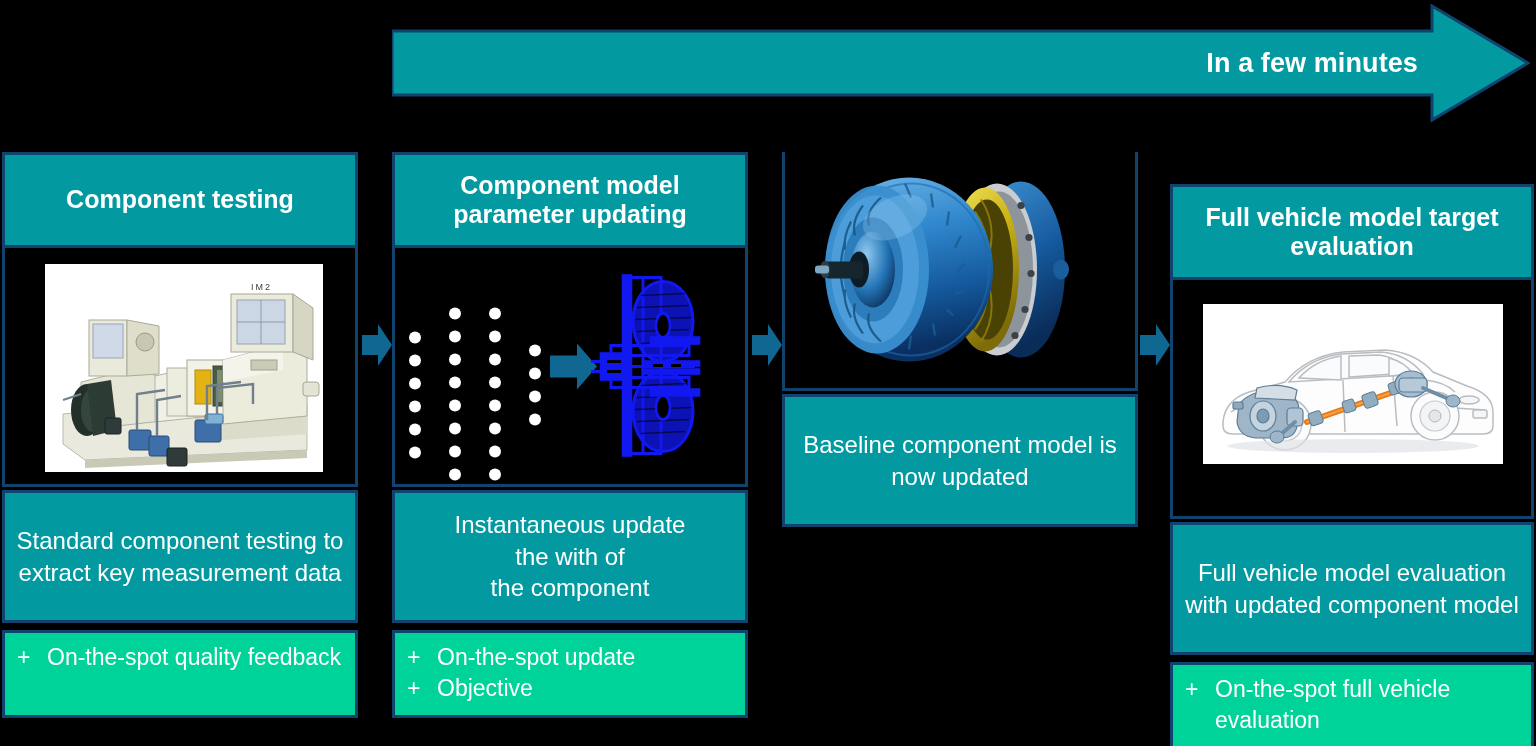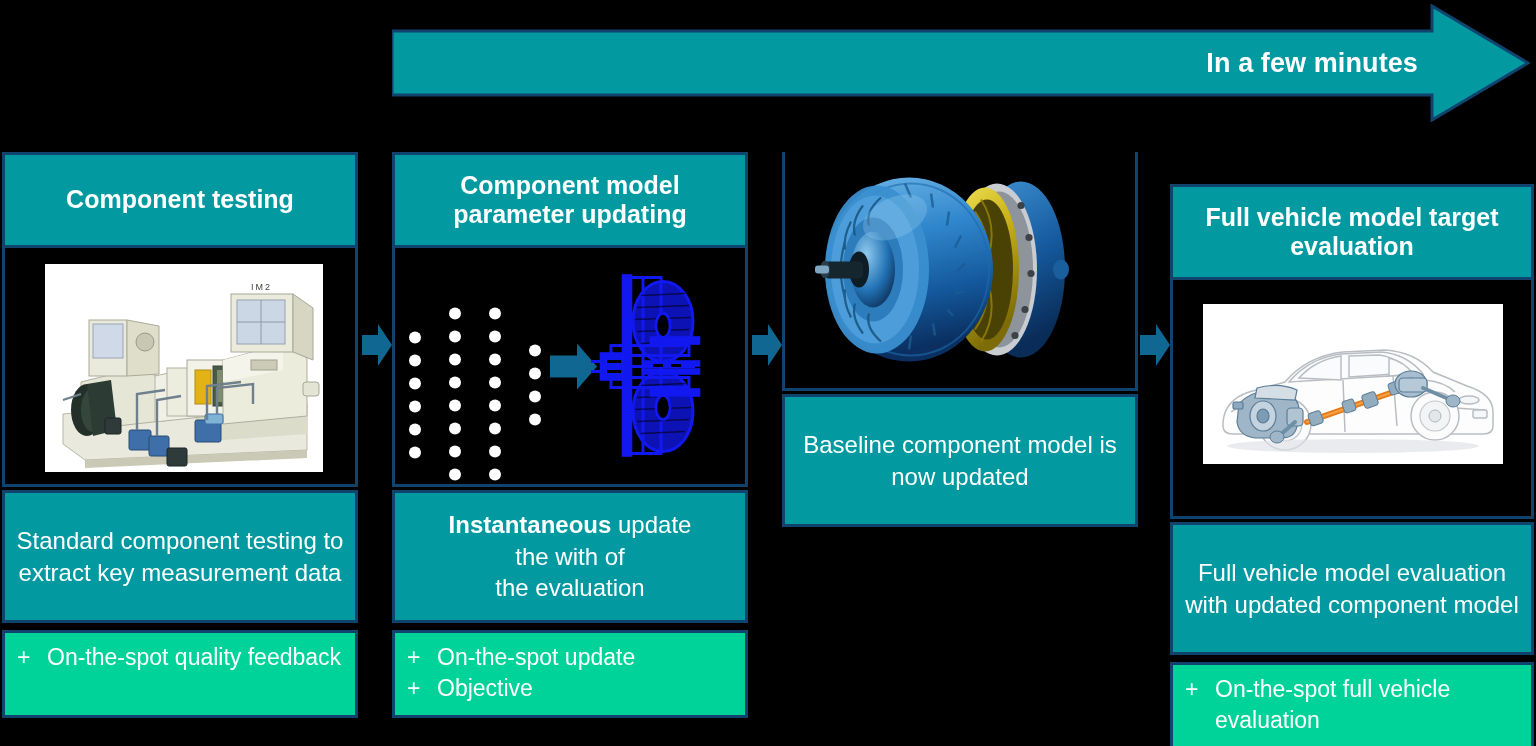--- a/index.html
+++ b/index.html
@@ -66,21 +66,21 @@
     color: #ffffff;
     font-size: 24px;
     line-height: 1.32;
     text-align: center;
     height: 133px;
     display: flex;
     align-items: center;
     justify-content: center;
     padding: 0 6px;
   }
-  .panel-desc b { font-weight: bold; }
+  .panel-desc b { font-weight: normal; }
 
   .panel-benefit {
     margin-top: 7px;
     background: #00d39a;
     border: 3px solid #10436e;
     color: #ffffff;
     font-size: 23px;
     line-height: 1.33;
     height: 88px;
     padding: 9px 4px 0 12px;
@@ -309,21 +309,21 @@
           </g>
         </svg>
       </div>
     </div>
 
     <div class="panel-desc">
       <span>
         <b>Instantaneous</b>
         <span>update</span><br>
         <span>the with of</span><br>
-        <span>the evaluation</span>
+        <span>the component</span>
       </span>
     </div>
 
     <div class="panel-benefit">
       <div class="benefit-row">
         <span class="benefit-plus">+</span>
         <span class="benefit-txt">On-the-spot update</span>
       </div>
       <div class="benefit-row">
         <span class="benefit-plus">+</span>

